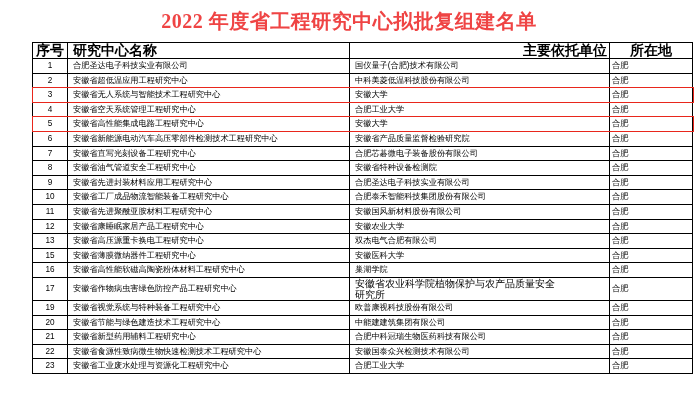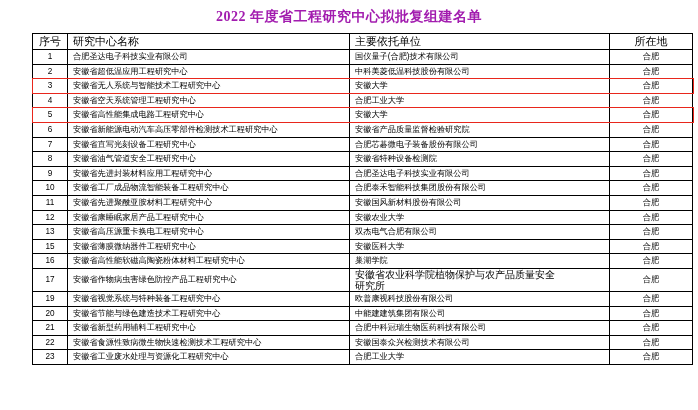--- a/index.html
+++ b/index.html
@@ -18,25 +18,25 @@
     width: 698px;
     height: 410px;
     position: relative;
     background: #ffffff;
     box-sizing: border-box;
   }
   .doc-title {
     text-align: center;
     font-family: "Liberation Serif", serif;
     font-weight: bold;
-    font-size: 14px;
+    font-size: 20px;
     letter-spacing: 0.5px;
     padding-top: 8px;
     padding-bottom: 7px;
-    color: #a21caf;
+    color: #ef4444;
   }
   .table-wrap {
     padding: 0 32px;
     box-sizing: border-box;
     position: relative;
   }
   table.main-table {
     border-collapse: collapse;
     width: 634px;
     table-layout: fixed;
@@ -48,29 +48,29 @@
     border: 1px solid #000000;
     padding: 0 2px;
     height: 13.6px;
     line-height: 13.6px;
     overflow: hidden;
     white-space: nowrap;
     vertical-align: middle;
   }
   table.main-table th {
     text-align: center;
-    font-weight: normal;
-    font-size: 11px;
+    font-weight: bold;
+    font-size: 14px;
     height: 15px;
     line-height: 15px;
   }
   .col-idx { width: 30px; text-align: center; }
   .col-center { width: 274px; text-align: left; padding-left: 5px !important; }
   .col-unit { width: 252px; text-align: left; padding-left: 5px !important; }
-  .col-loc { width: 78px; text-align: center; }
+  .col-loc { width: 78px; text-align: left; }
 
   td.tall {
     height: 24px;
     line-height: 11px;
     white-space: normal;
   }
   .two-line {
     display: block;
     font-size: 10px;
     line-height: 11px;
@@ -90,21 +90,21 @@
 <div class="page">
 
   <div class="doc-title">2022 年度省工程研究中心拟批复组建名单</div>
 
   <div class="table-wrap">
     <table class="main-table">
       <thead>
         <tr>
           <th class="col-idx">序号</th>
           <th class="col-center" style="text-align:left;">研究中心名称</th>
-          <th class="col-unit" style="text-align:left;">主要依托单位</th>
+          <th class="col-unit" style="text-align:right;">主要依托单位</th>
           <th class="col-loc">所在地</th>
         </tr>
       </thead>
       <tbody id="table-body">
           <tr id="row-1">
             <td class="col-idx">1</td>
             <td class="col-center">合肥圣达电子科技实业有限公司</td>
             <td class="col-unit">国仪量子(合肥)技术有限公司</td>
             <td class="col-loc">合肥</td>
           </tr>

